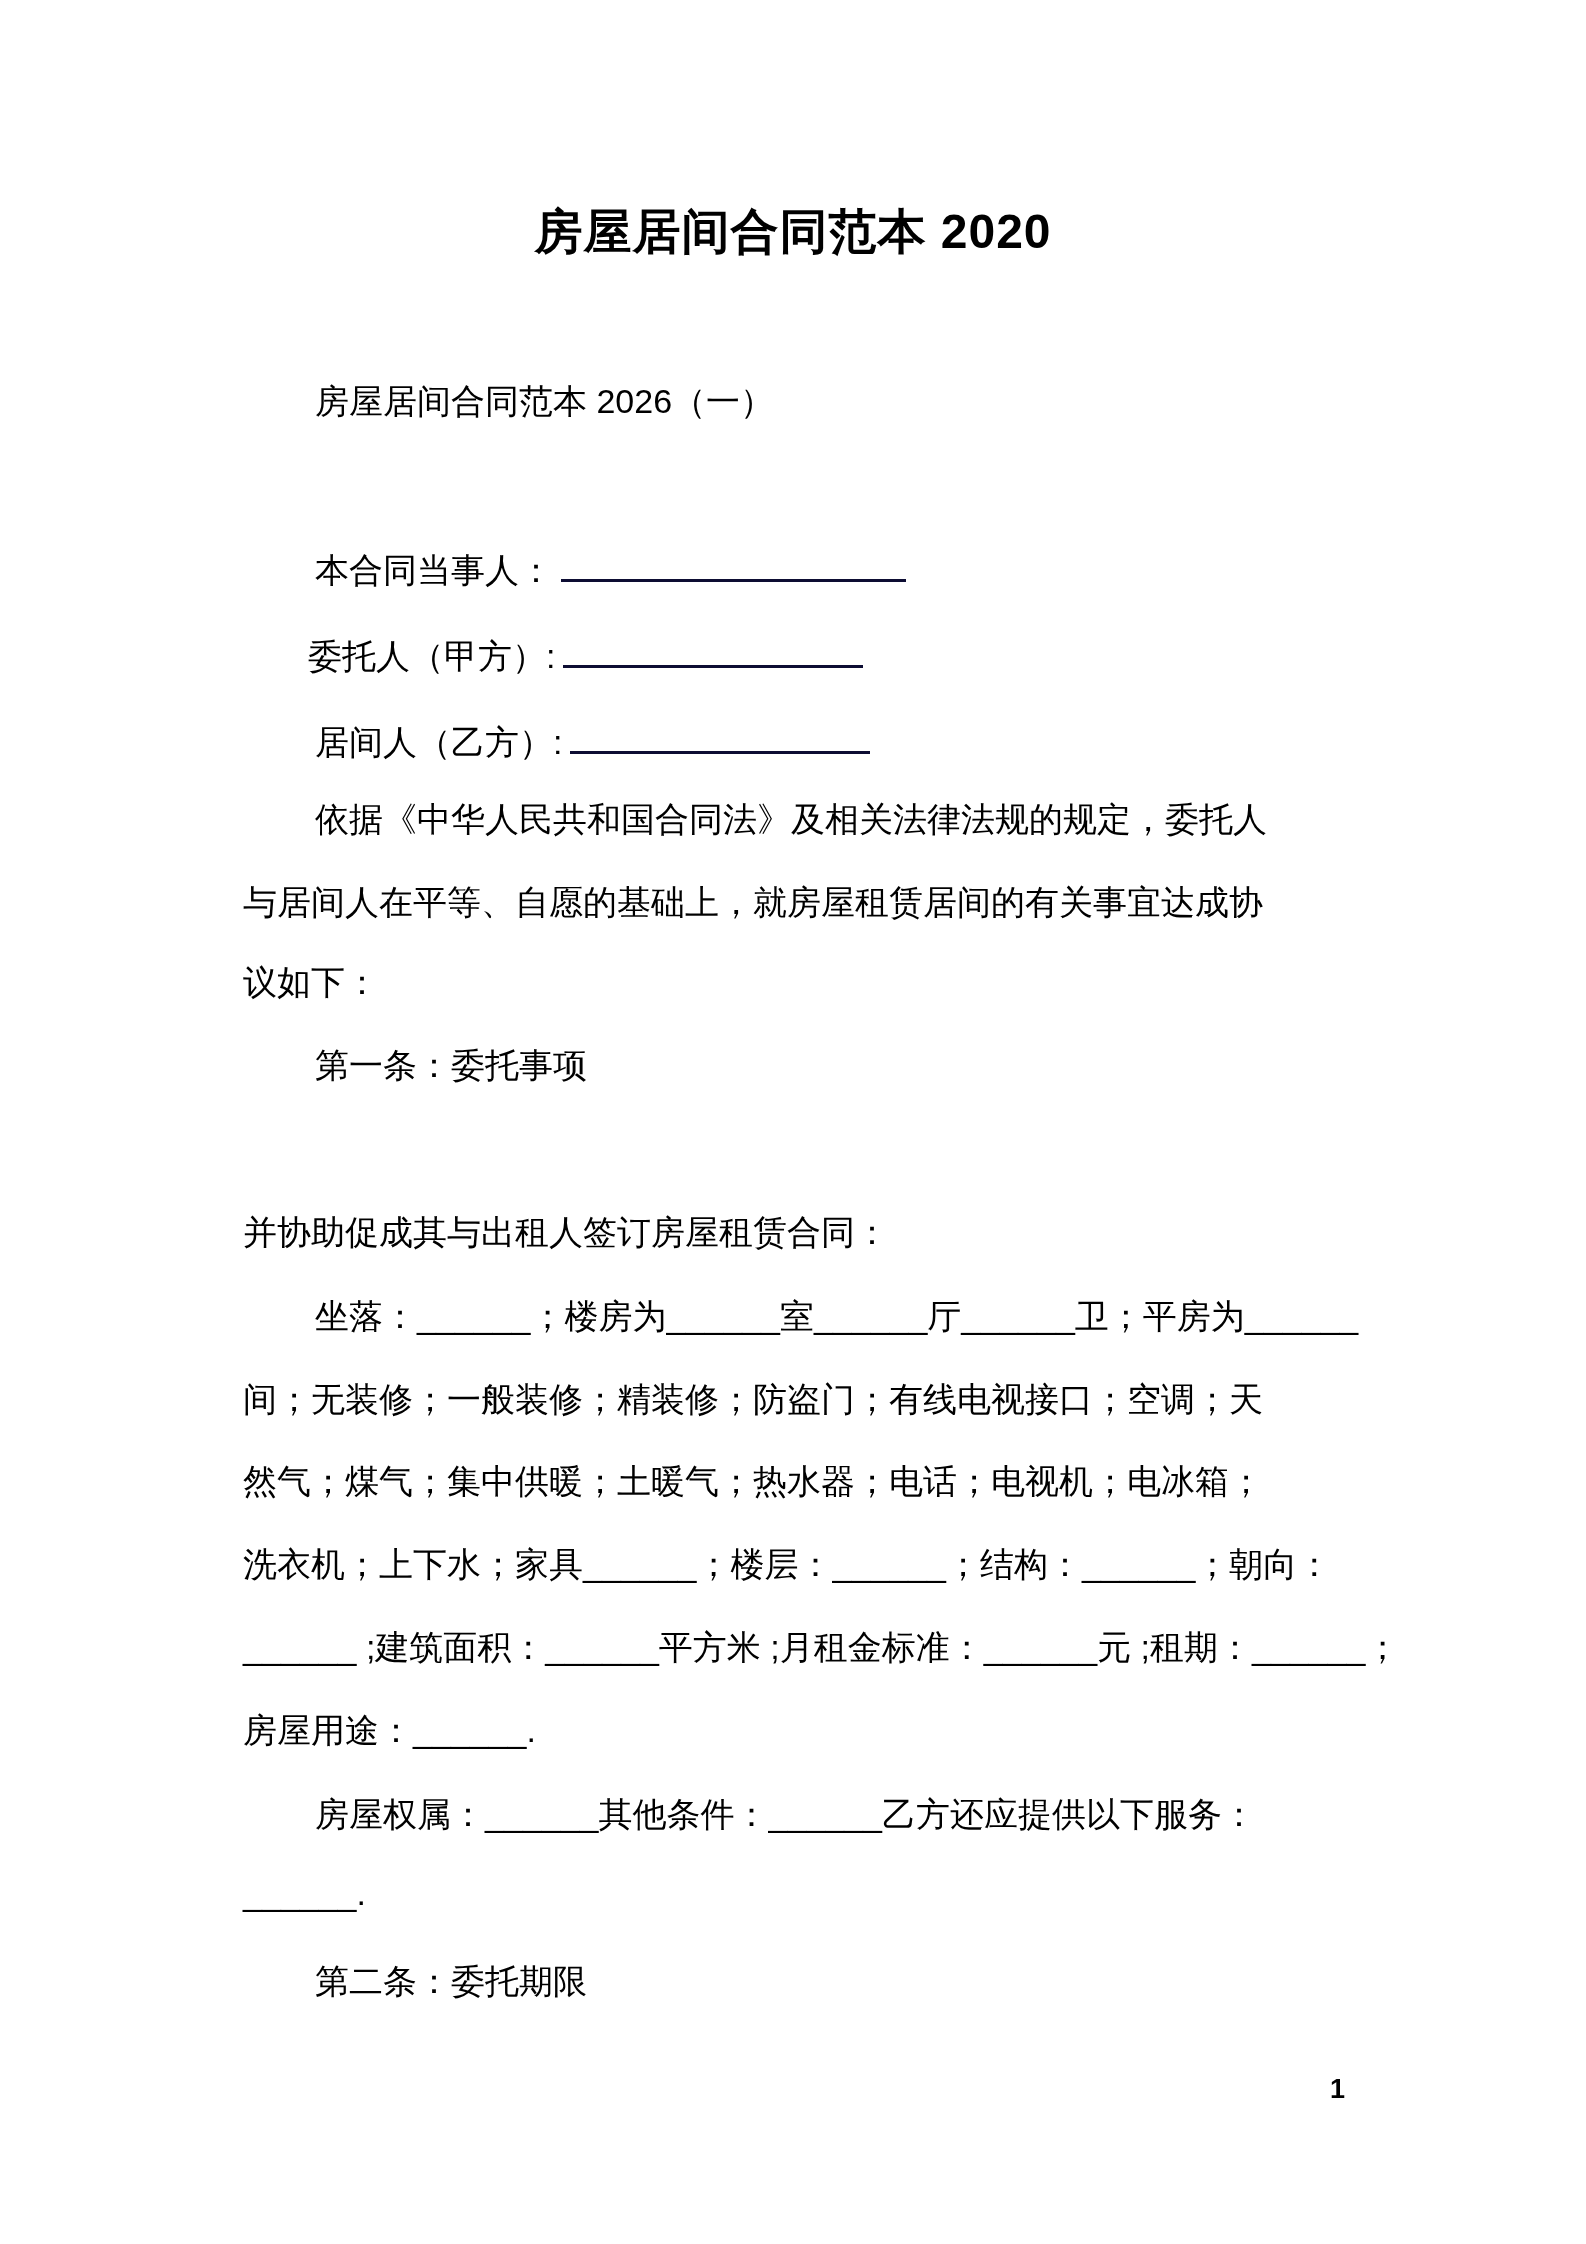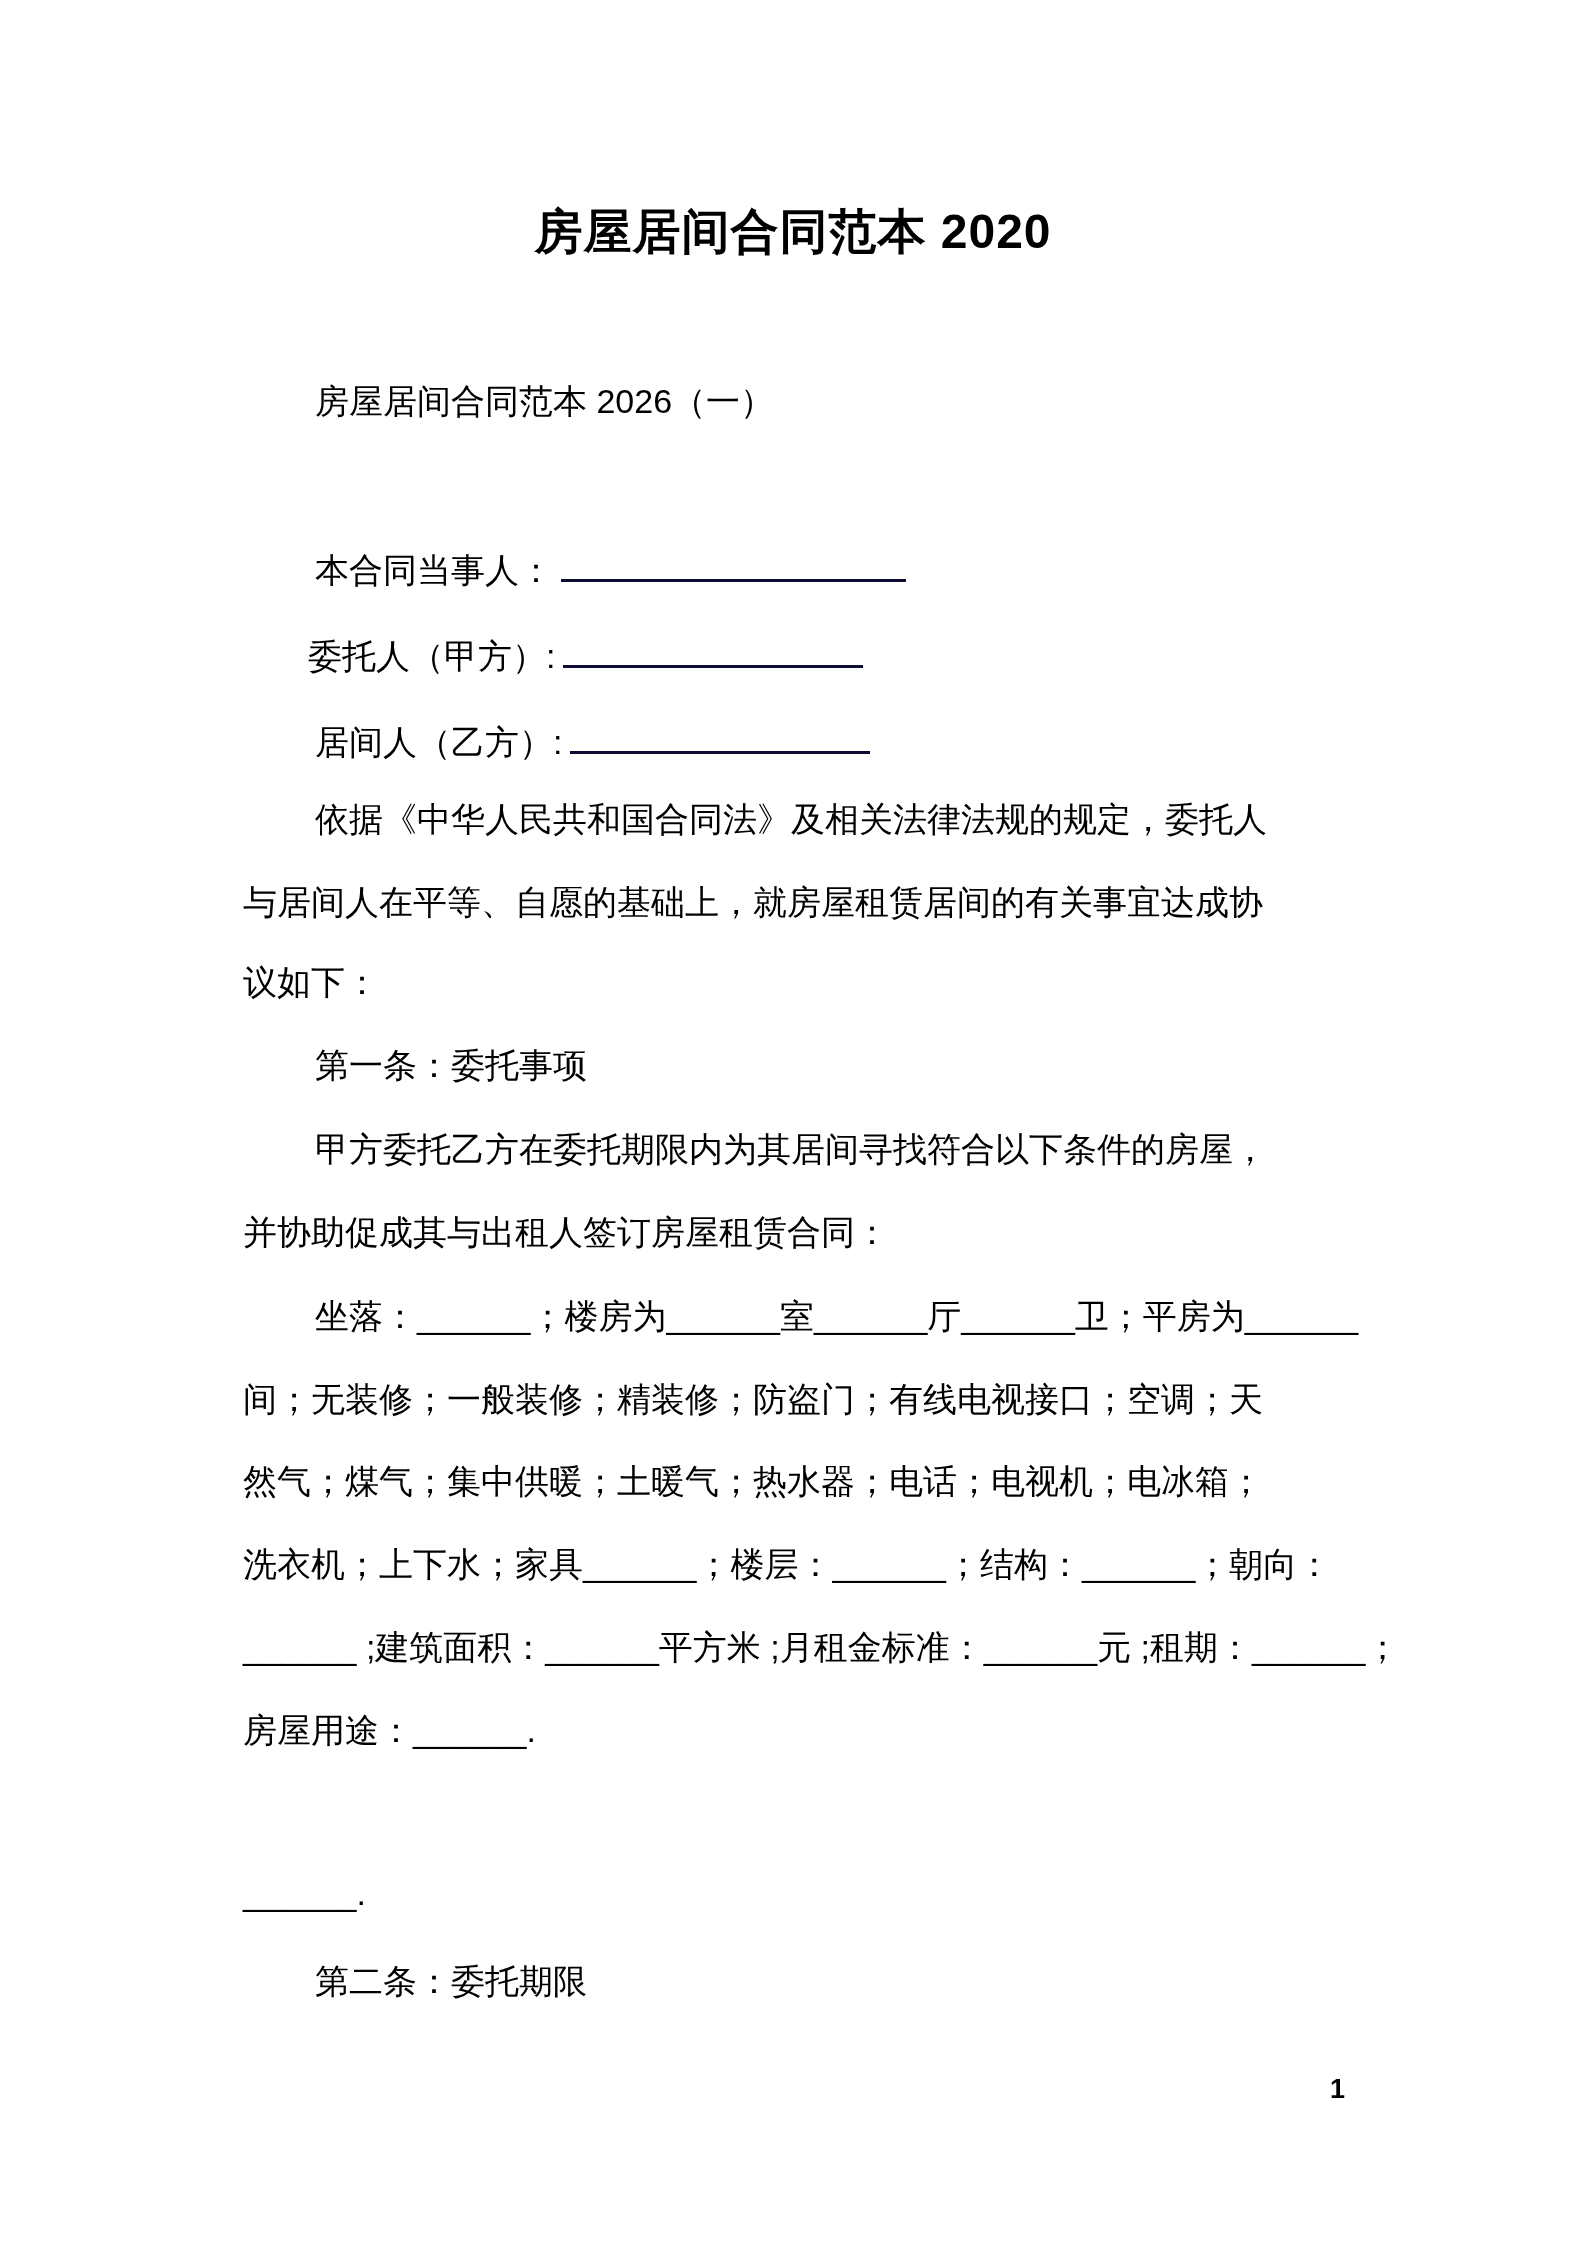--- a/index.html
+++ b/index.html
@@ -66,29 +66,29 @@
 
   <p class="line" style="top:631px; left:308px;"><span>委托人（甲方）:</span><span class="blank w300"></span></p>
 
   <p class="line" style="top:717px; left:315px;"><span>居间人（乙方）:</span><span class="blank w300"></span></p>
 
   <p class="line" style="top:798px; left:315px;">依据《中华人民共和国合同法》及相关法律法规的规定，委托人</p>
   <p class="line" style="top:881px; left:243px;">与居间人在平等、自愿的基础上，就房屋租赁居间的有关事宜达成协</p>
   <p class="line" style="top:961px; left:243px;">议如下：</p>
 
   <p class="line" style="top:1044px; left:315px;">第一条：委托事项</p>
-  <p class="line" style="top:1128px; left:315px;">甲方委托乙方在委托期限内为其居间寻找符合以下条件的房屋，</p>
   <p class="line" style="top:1211px; left:243px;">并协助促成其与出租人签订房屋租赁合同：</p>
 
   <p class="line" style="top:1295px; left:315px;">坐落：______；楼房为______室______厅______卫；平房为______</p>
   <p class="line" style="top:1378px; left:243px;">间；无装修；一般装修；精装修；防盗门；有线电视接口；空调；天</p>
   <p class="line" style="top:1460px; left:243px;">然气；煤气；集中供暖；土暖气；热水器；电话；电视机；电冰箱；</p>
   <p class="line" style="top:1543px; left:243px;">洗衣机；上下水；家具______；楼层：______；结构：______；朝向：</p>
   <p class="line" style="top:1626px; left:243px;">______ ;建筑面积：______平方米 ;月租金标准：______元 ;租期：______；</p>
   <p class="line" style="top:1709px; left:243px;text-align:right;">房屋用途：______.</p>
 
+  <p class="line" style="top:1793px; left:315px;">房屋权属：______其他条件：______乙方还应提供以下服务：</p>
   <p class="line" style="top:1872px; left:243px;">______.</p>
 
   <p class="line" style="top:1960px; left:315px;">第二条：委托期限</p>
 
   <div class="page-number">1</div>
 
 </div>
 
 </body></html>

